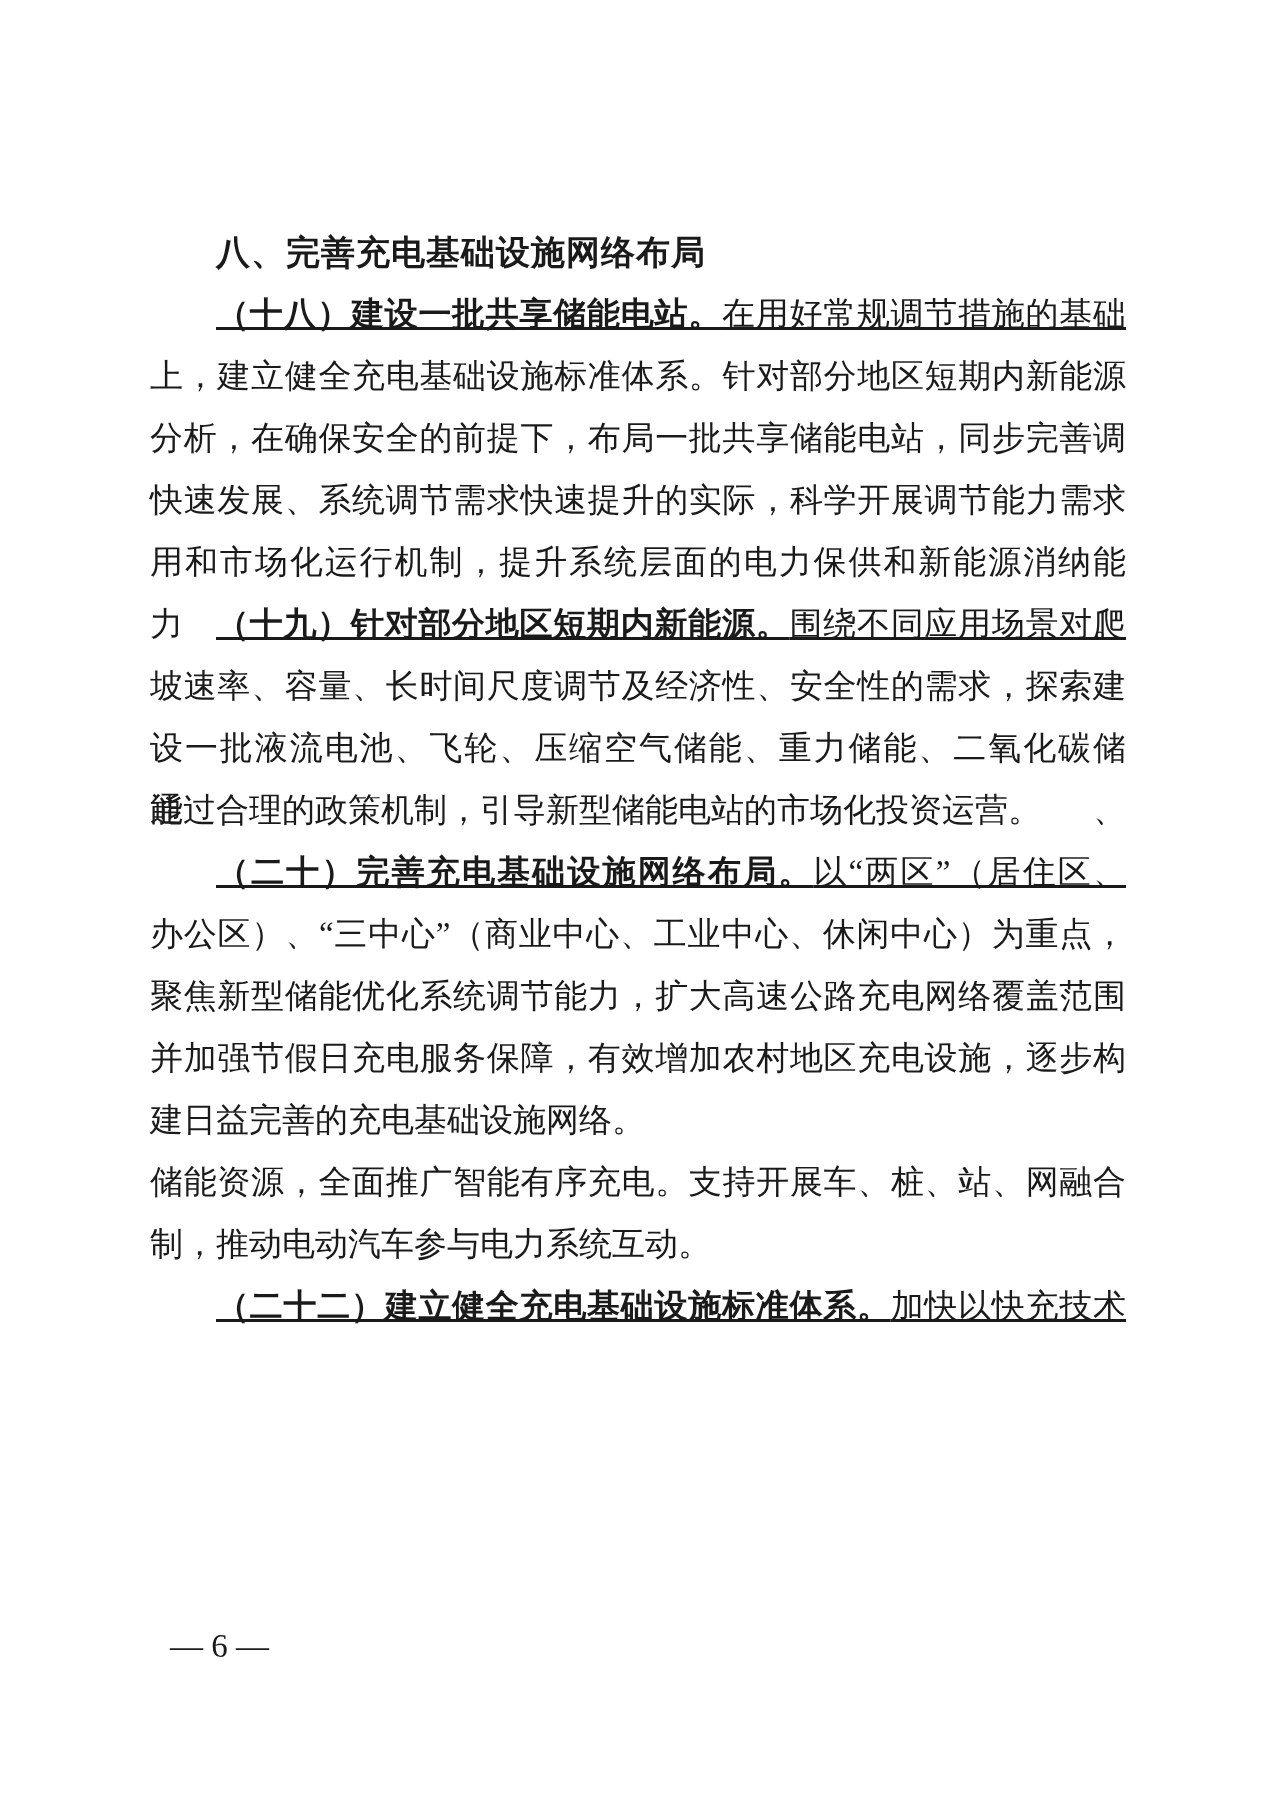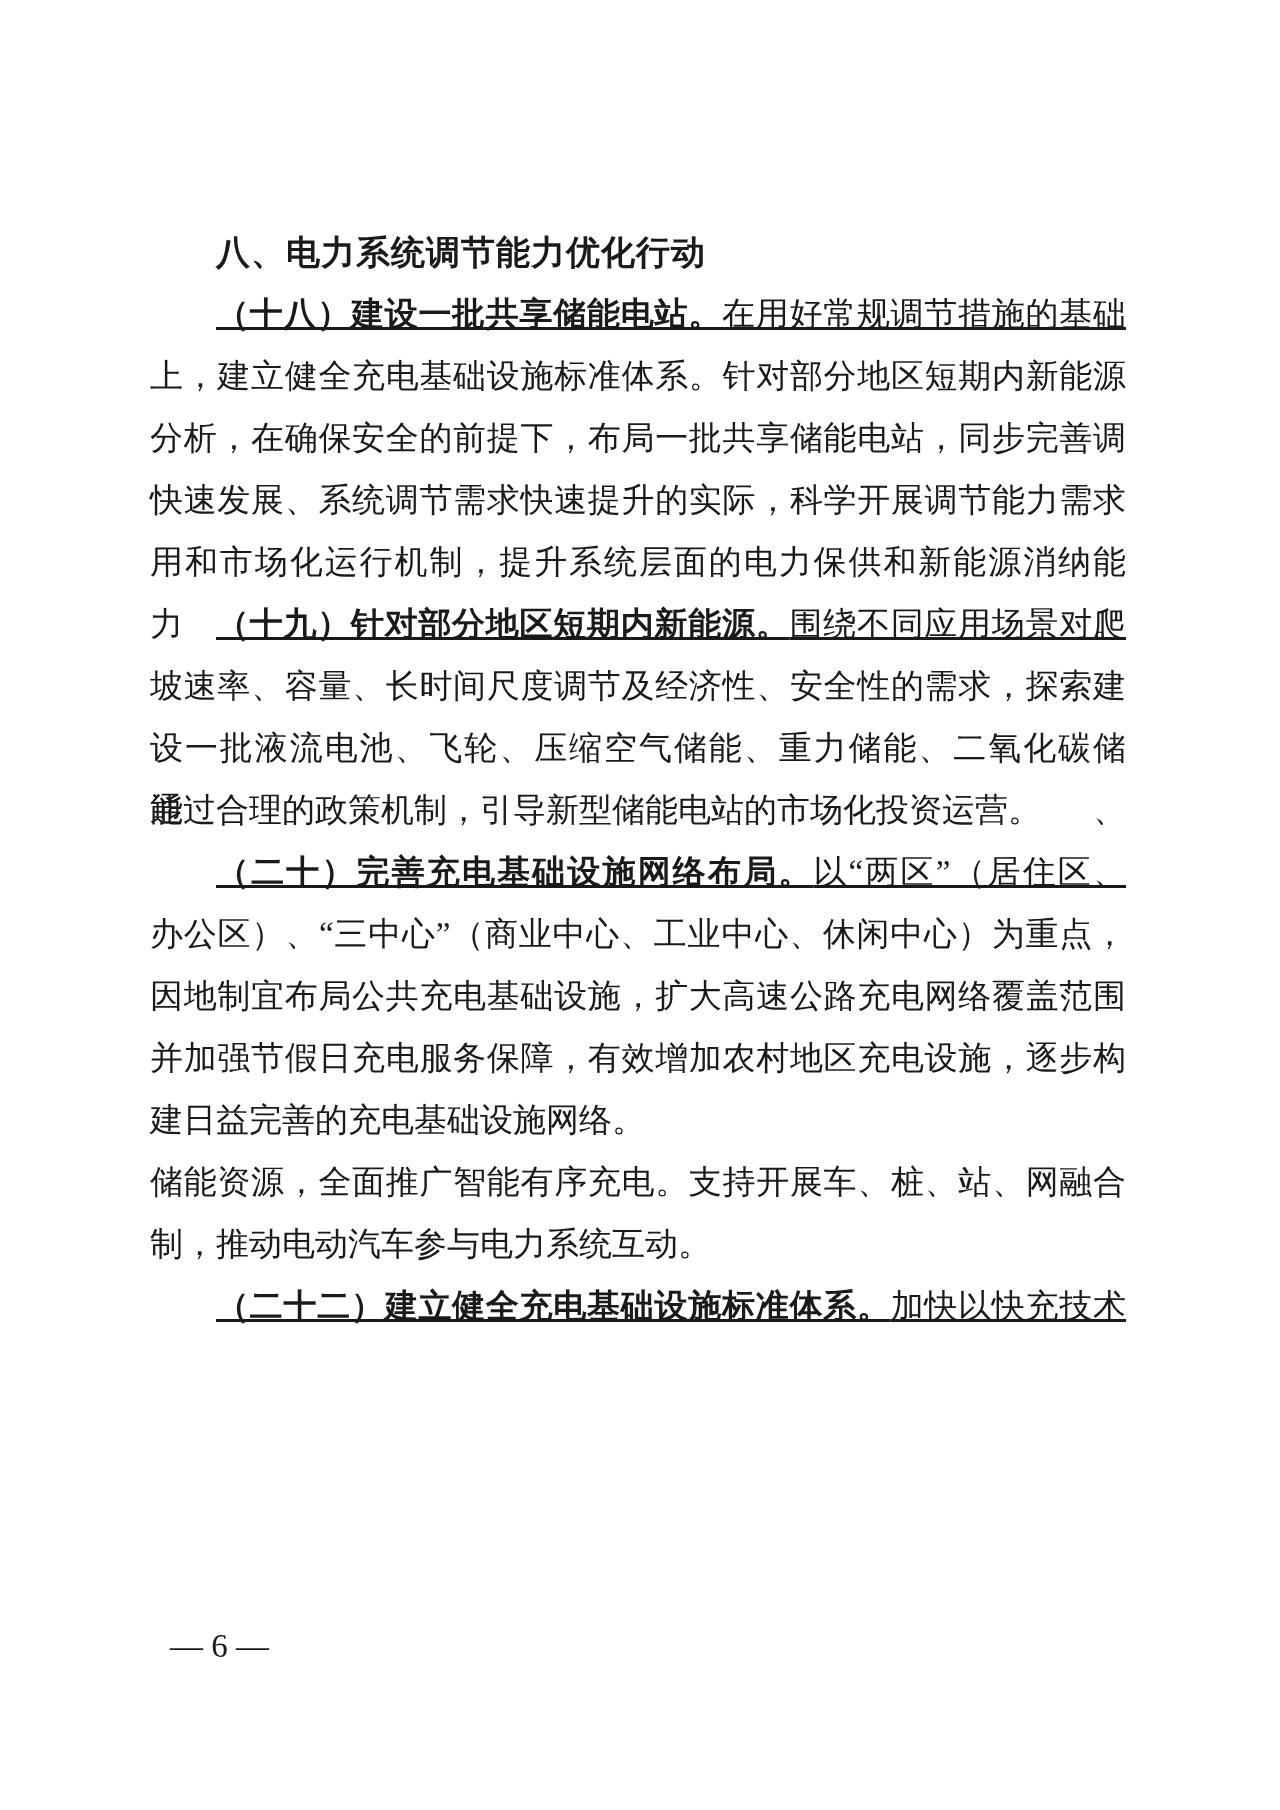--- a/index.html
+++ b/index.html
@@ -50,37 +50,37 @@
     line-height: 40px;
     color: #1a1a1a;
   }
 </style>
 </head>
 <body>
 
 <div class="page">
   <main class="content">
 
-    <h2 class="line heading">八、电力系统调节能力优化行动</h2>
+    <h2 class="line heading">八、完善充电基础设施网络布局</h2>
 
     <p class="line indent"><b class="lead">（十八）建设一批共享储能电站。</b><span>在用好常规调节措施的基础</span></p>
     <p class="line">上，建立健全充电基础设施标准体系。针对部分地区短期内新能源</p>
     <p class="line">分析，在确保安全的前提下，布局一批共享储能电站，同步完善调</p>
     <p class="line">快速发展、系统调节需求快速提升的实际，科学开展调节能力需求</p>
     <p class="line">用和市场化运行机制，提升系统层面的电力保供和新能源消纳能力。</p>
 
     <p class="line indent"><b class="lead">（十九）针对部分地区短期内新能源。</b><span>围绕不同应用场景对爬</span></p>
     <p class="line">坡速率、容量、长时间尺度调节及经济性、安全性的需求，探索建</p>
     <p class="line">设一批液流电池、飞轮、压缩空气储能、重力储能、二氧化碳储能、</p>
     <p class="line short">通过合理的政策机制，引导新型储能电站的市场化投资运营。</p>
 
 
     <p class="line indent"><b class="lead">（二十）完善充电基础设施网络布局。</b><span>以“两区”（居住区、</span></p>
     <p class="line">办公区）、“三中心”（商业中心、工业中心、休闲中心）为重点，</p>
-    <p class="line">因地制宜布局公共充电基础设施，扩大高速公路充电网络覆盖范围</p>
+    <p class="line">聚焦新型储能优化系统调节能力，扩大高速公路充电网络覆盖范围</p>
     <p class="line">并加强节假日充电服务保障，有效增加农村地区充电设施，逐步构</p>
     <p class="line short">建日益完善的充电基础设施网络。</p>
 
     <p class="line">储能资源，全面推广智能有序充电。支持开展车、桩、站、网融合</p>
     <p class="line short">制，推动电动汽车参与电力系统互动。</p>
 
     <p class="line indent"><b class="lead">（二十二）建立健全充电基础设施标准体系。</b><span>加快以快充技术</span></p>
 
   </main>
 

